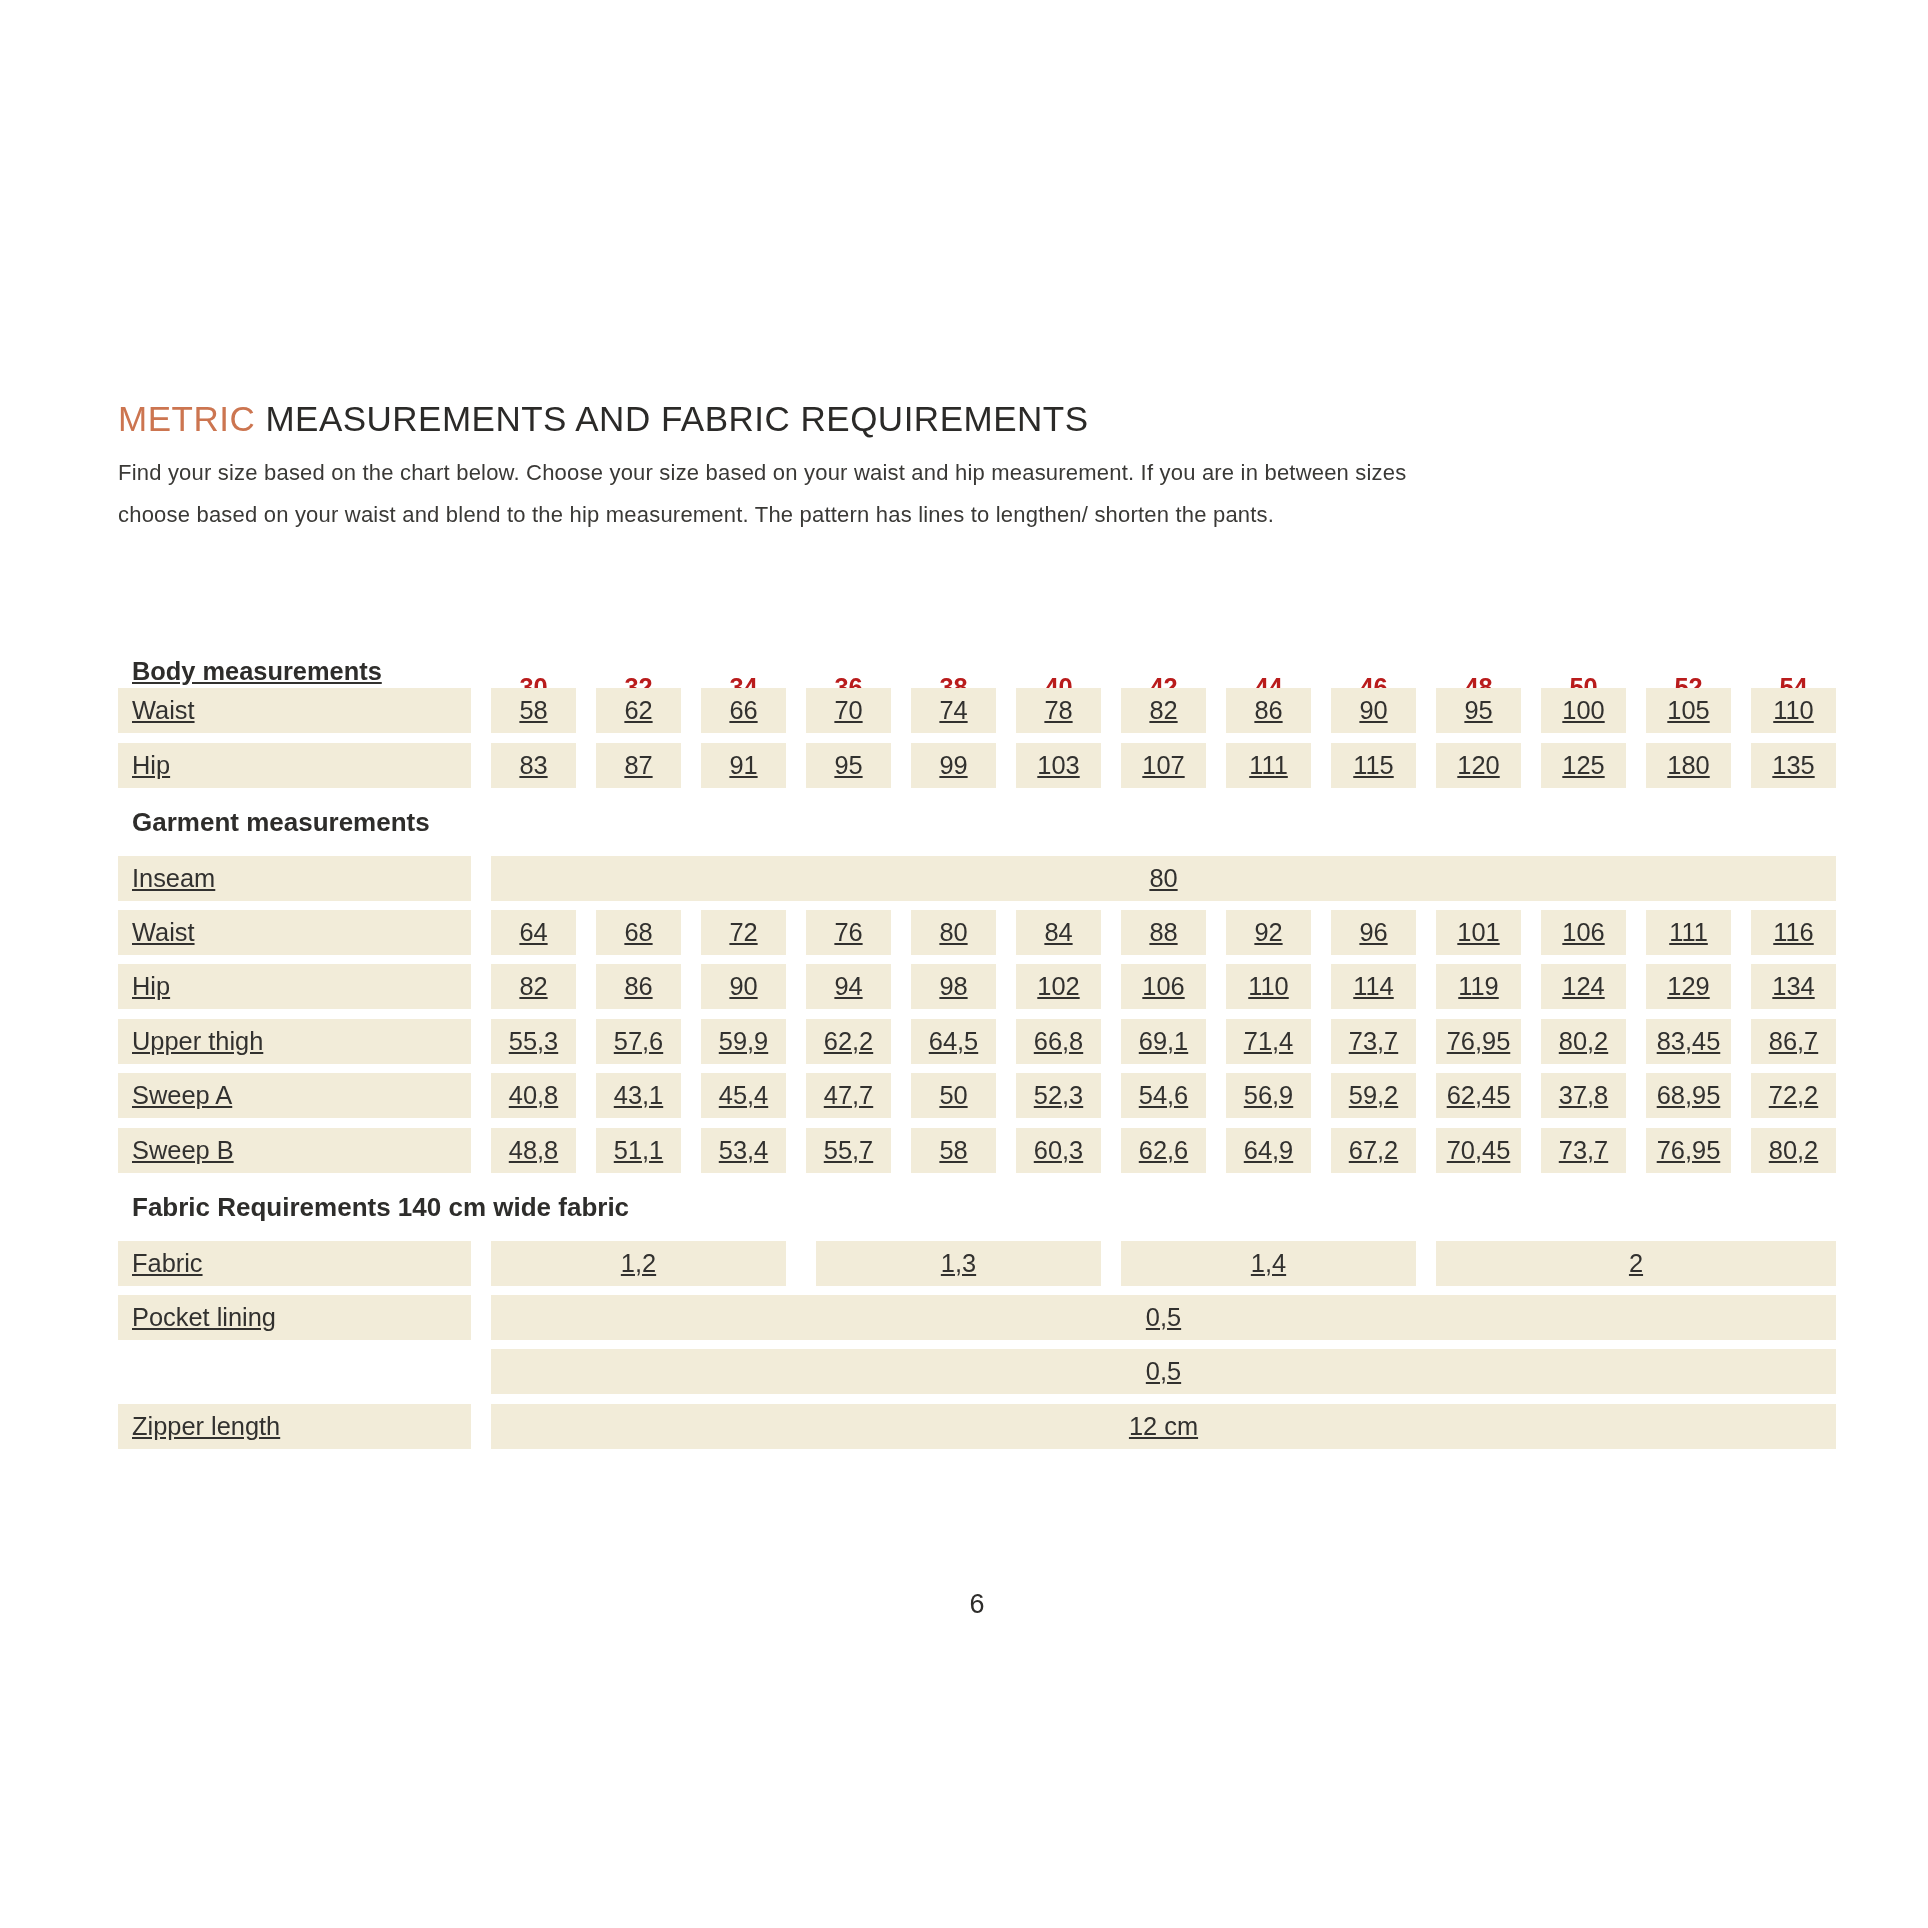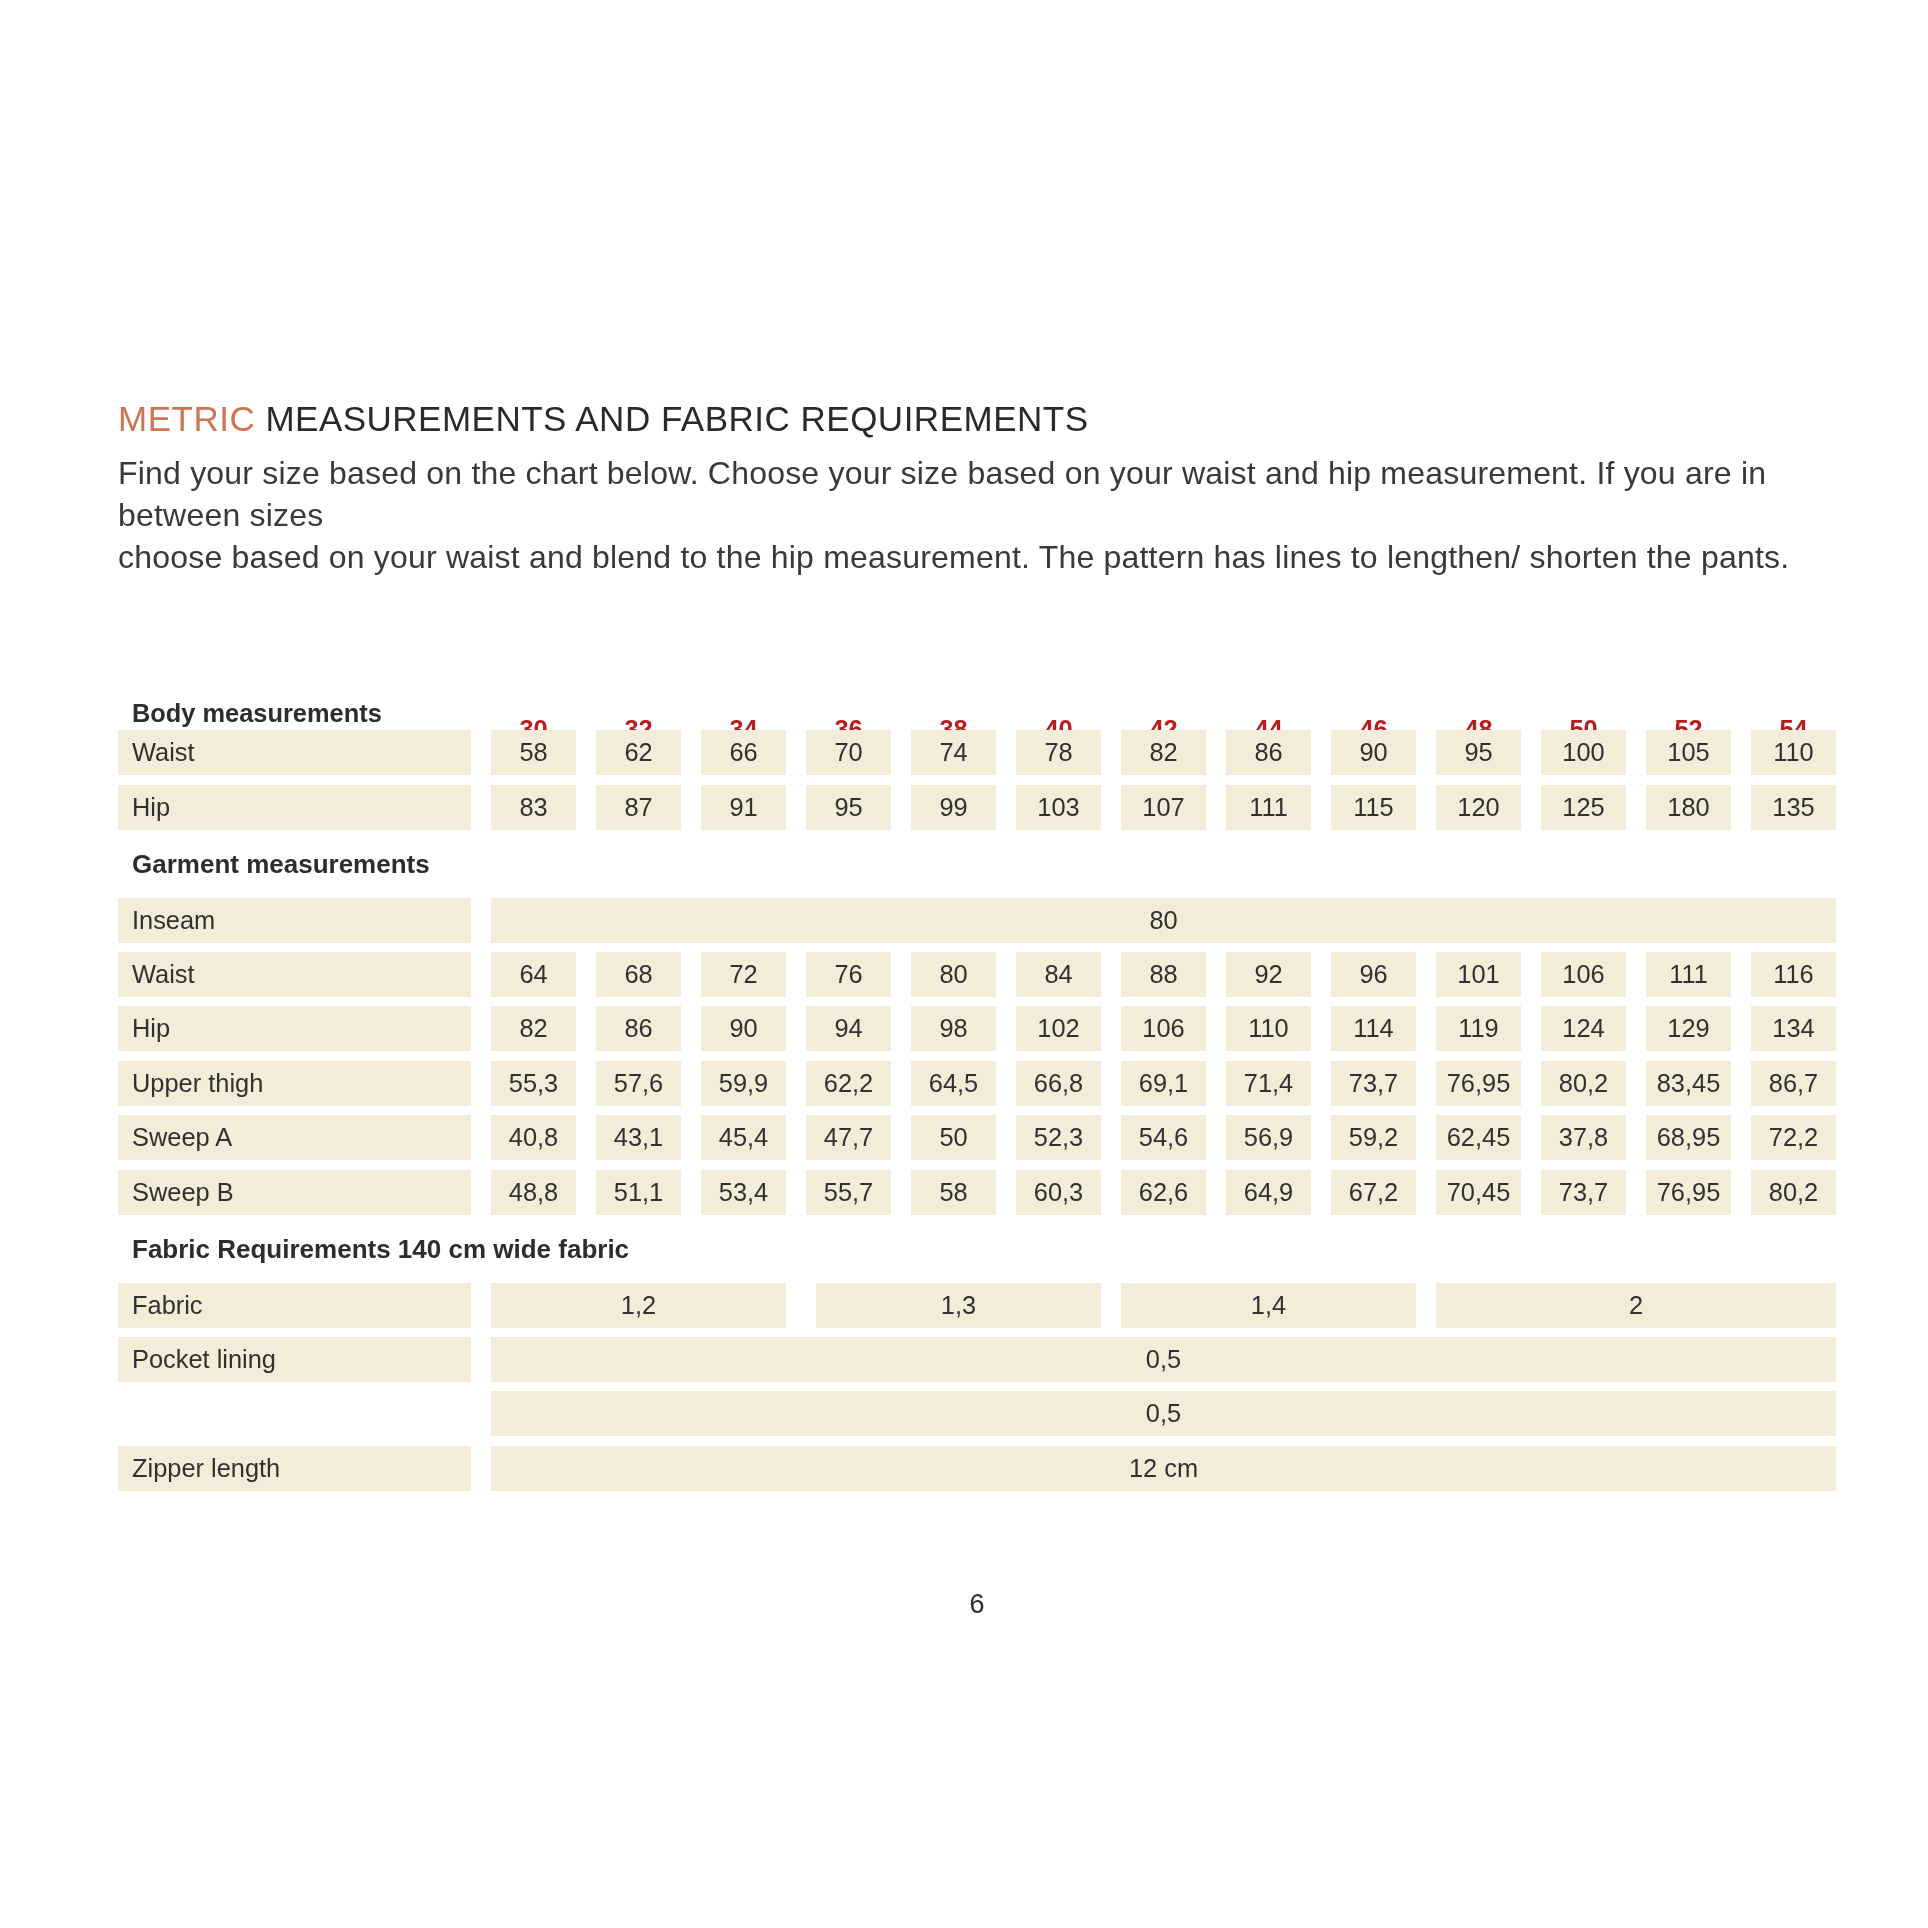--- a/index.html
+++ b/index.html
@@ -23,34 +23,35 @@
     font-size: 35px;
     font-weight: 400;
     letter-spacing: 0.5px;
     color: var(--title);
     white-space: nowrap;
   }
   h1.title .accent { color: var(--accent); }
 
   .intro {
     margin-top: 13px;
-    font-size: 32px;
+    font-size: 22px;
     line-height: 42px;
     color: #3a3936;
     letter-spacing: 0.2px;
   }
 
   .table-wrap { margin-top: 105px; }
 
   .row {
     display: grid;
     grid-template-columns: 353px repeat(13, 1fr);
     column-gap: 20px;
     margin-bottom: 9.4px;
     height: 45px;
+    text-decoration: underline;
   }
   .row.header-row { height: 38px; margin-bottom: 9.4px; }
   .section-row {
     height: 51px;
     display: flex;
     align-items: center;
     margin-bottom: 7.5px;
   }
   .section-label {
     font-weight: 700;

